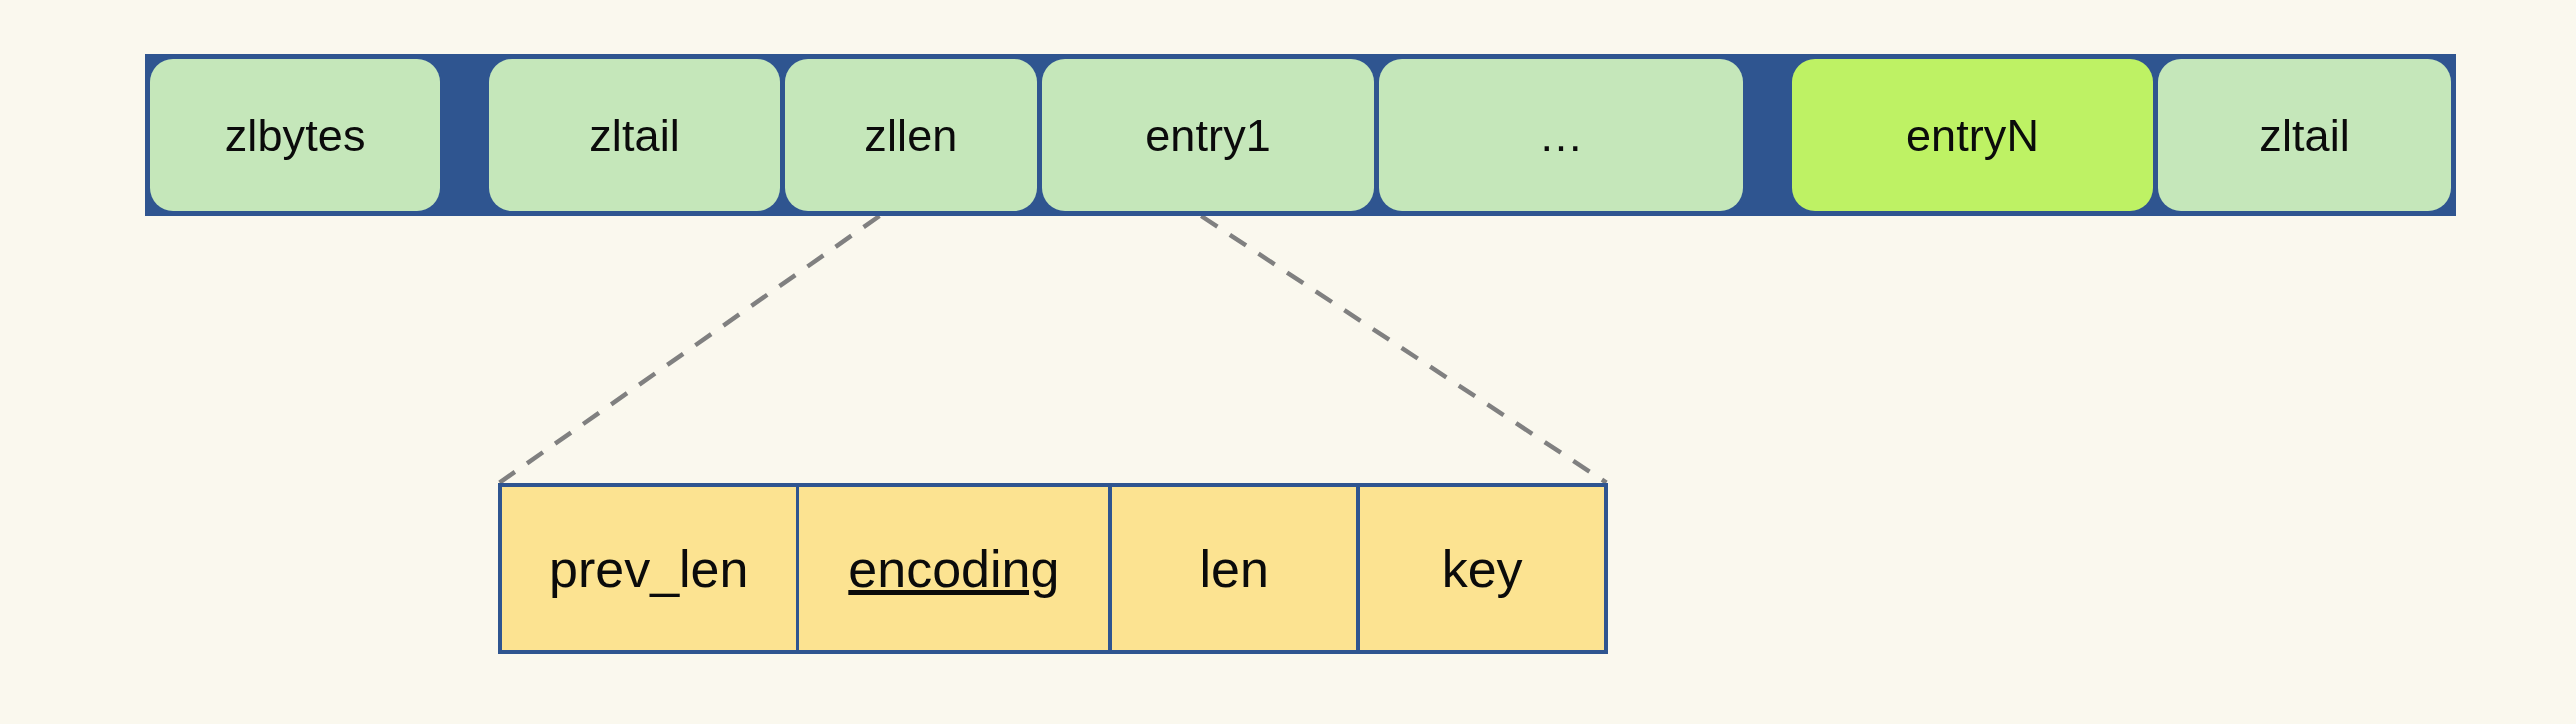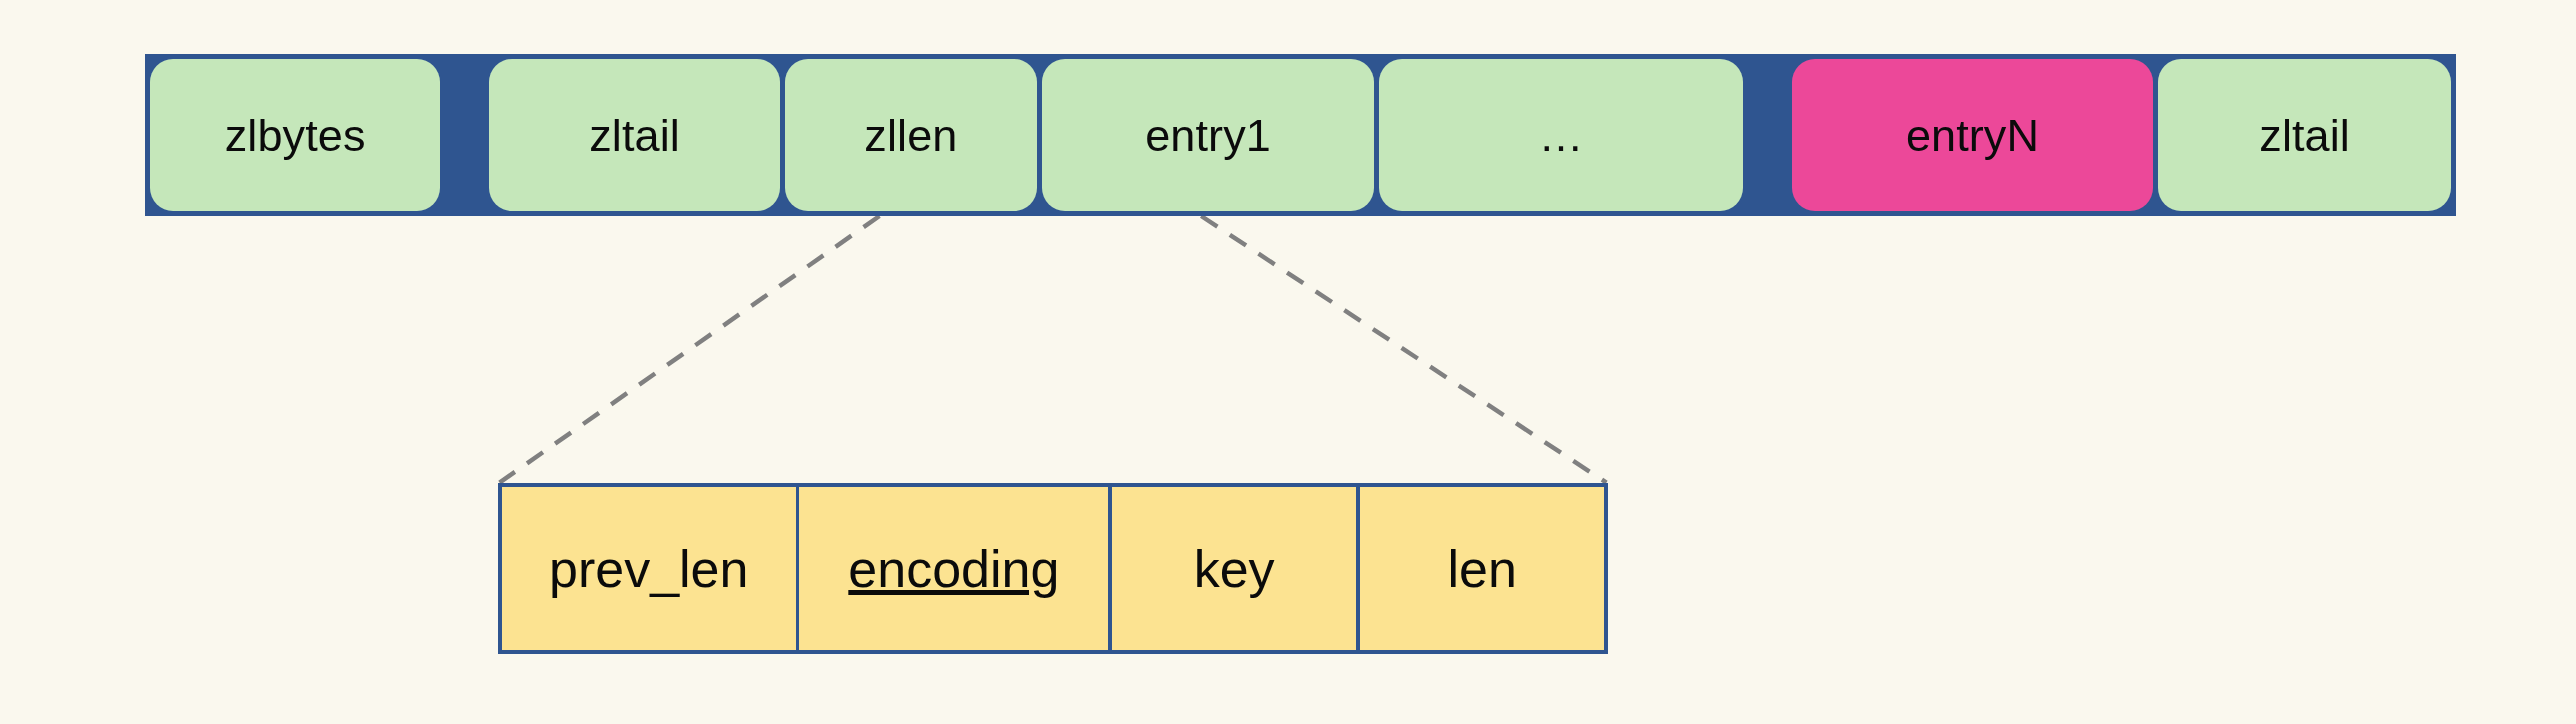--- a/index.html
+++ b/index.html
@@ -108,37 +108,37 @@
       </div>
       <div class="struct-cell" style="flex: 302 0 0px; background: rgb(197, 231, 186);">
         <span>zllen</span>
       </div>
       <div class="struct-cell" style="flex: 399 0 0px; background: rgb(197, 231, 186);">
         <span>entry1</span>
       </div>
       <div class="struct-cell ellipsis-cell" style="flex: 436 0 0px; background: rgb(197, 231, 186);">
         <span>…</span>
       </div>
-      <div class="struct-cell" style="flex: 434 0 0px; background: #ec4899; margin-left: 44px;">
+      <div class="struct-cell" style="flex: 434 0 0px; background: #bef264; margin-left: 44px;">
         <span>entryN</span>
       </div>
       <div class="struct-cell" style="flex: 351 0 0px; background: rgb(197, 231, 186);">
         <span>zltail</span>
       </div>
     </div>
 
   <div class="struct-row" id="entry-row">
       <div class="struct-cell" style="flex: 396 0 0px; background: rgb(252, 227, 145);">
         <span>prev_len</span>
       </div>
       <div class="struct-cell" style="flex: 416 0 0px; background: rgb(252, 227, 145); text-decoration: underline;">
         <span>encoding</span>
       </div>
       <div class="struct-cell" style="flex: 329 0 0px; background: rgb(252, 227, 145);">
-        <span>key</span>
+        <span>len</span>
       </div>
       <div class="struct-cell" style="flex: 329 0 0px; background: rgb(252, 227, 145);">
-        <span>len</span>
+        <span>key</span>
       </div>
     </div>
 
 </div>
 
 
 </body></html>

